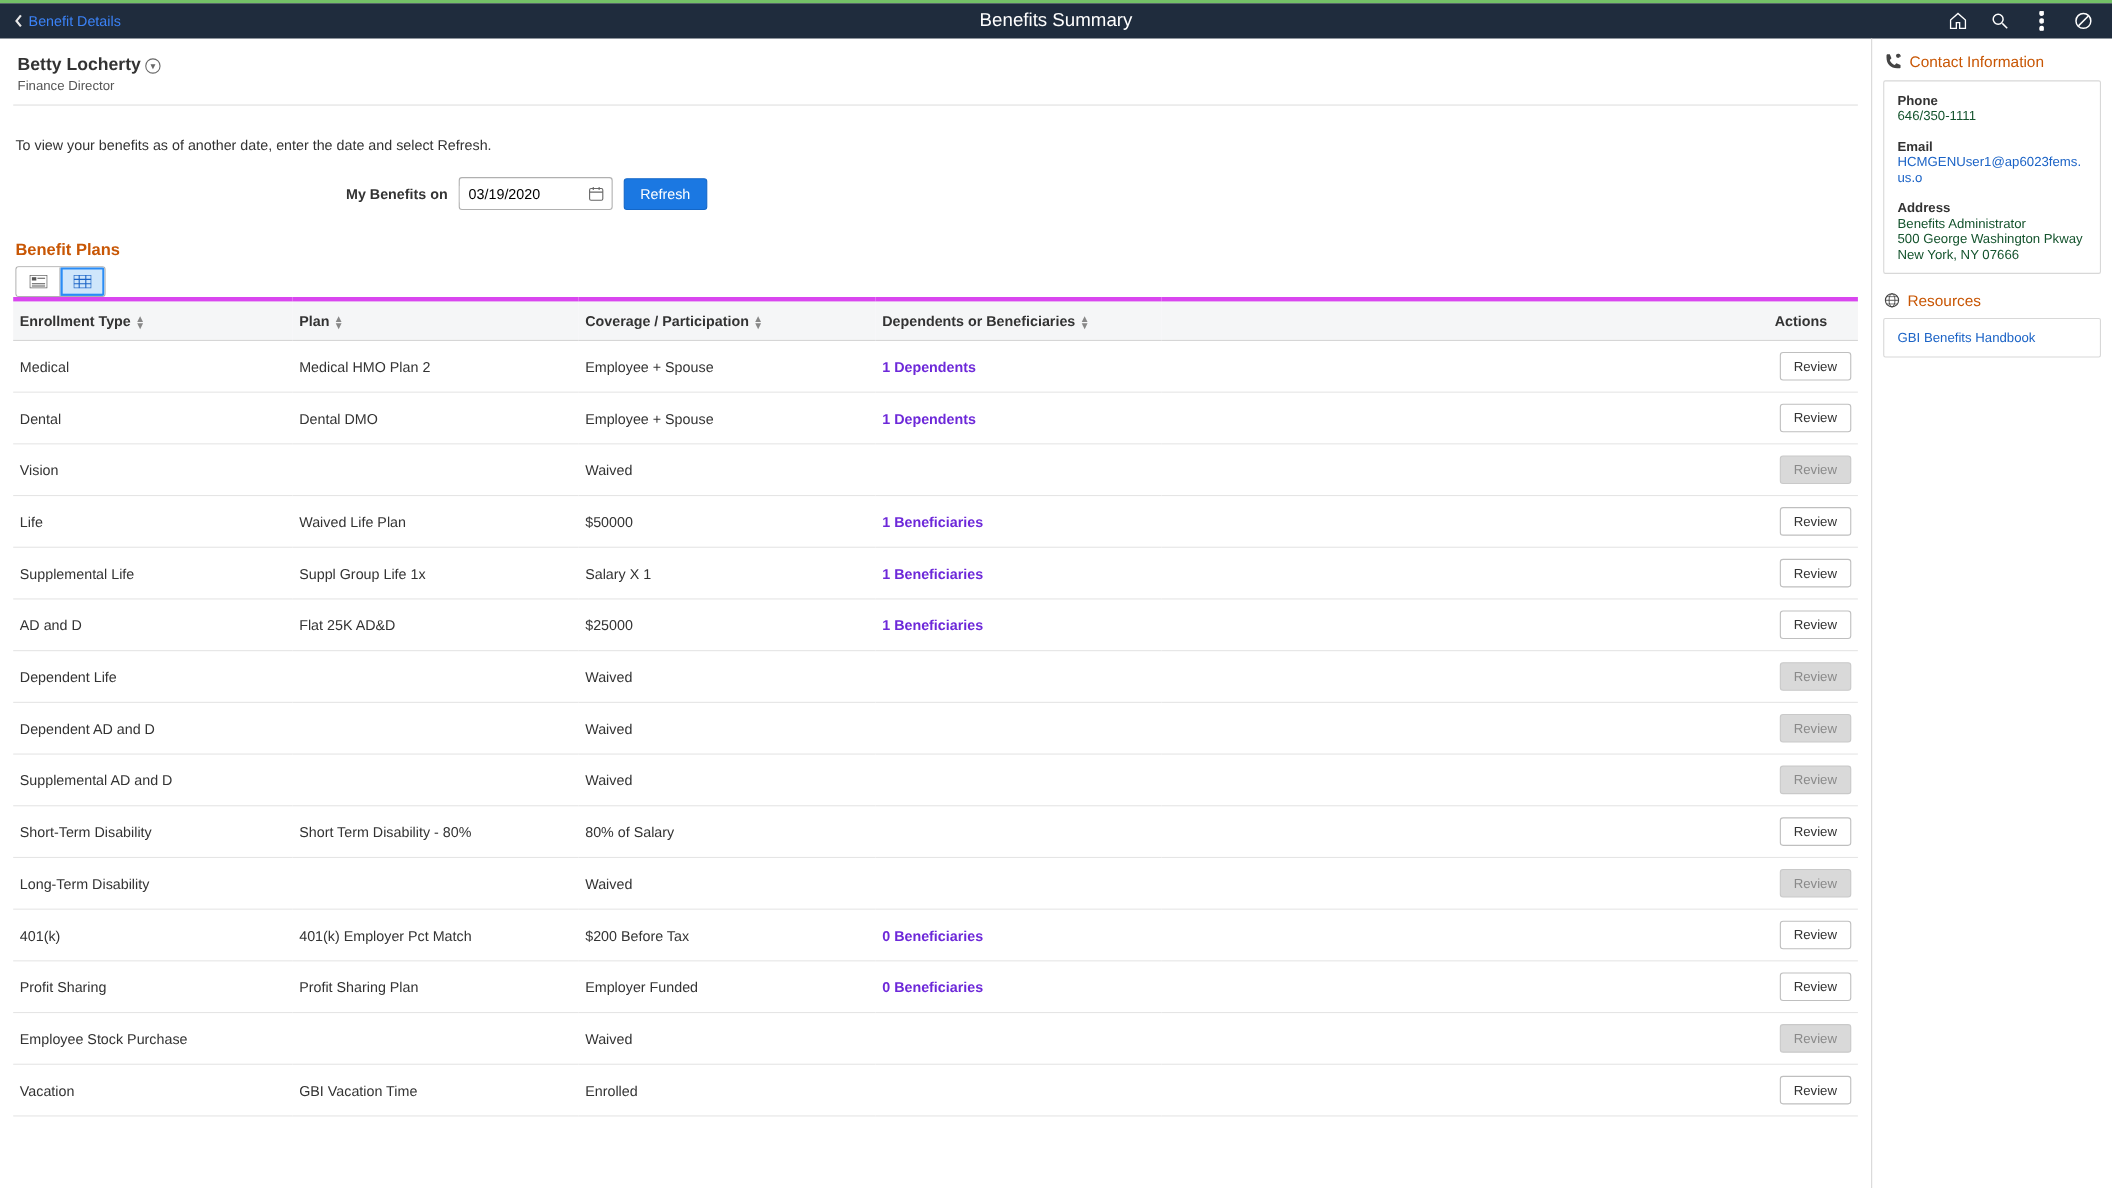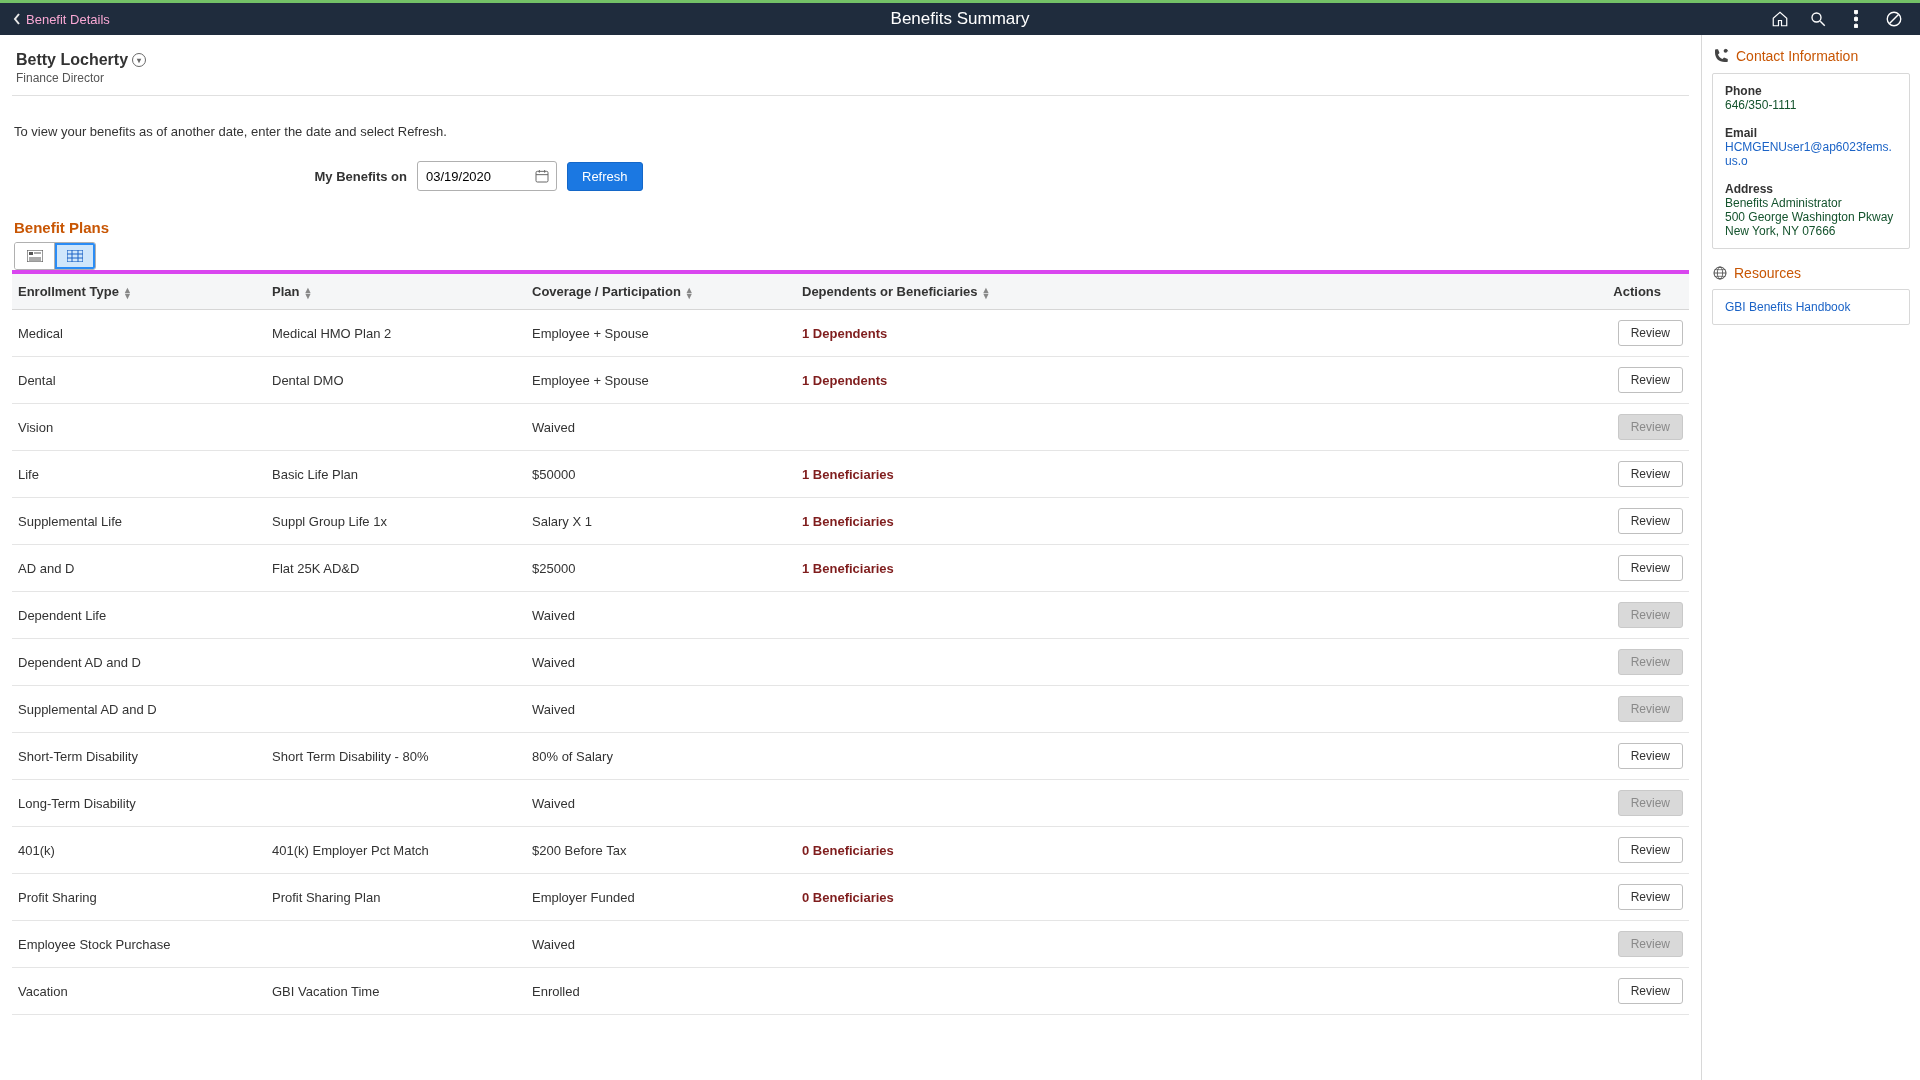--- a/index.html
+++ b/index.html
@@ -17,21 +17,21 @@
     display: flex;
     align-items: center;
     position: relative;
   }
   .header-back {
     display: flex;
     align-items: center;
     padding: 0 12px;
     cursor: pointer;
     font-size: 13px;
-    color: #f9a8d4;
+    color: #3b82f6;
     height: 100%;
   }
   .header-back svg { margin-right: 4px; }
   .header-title {
     position: absolute;
     left: 50%;
     transform: translateX(-50%);
     font-size: 17px;
     font-weight: 400;
   }
@@ -157,21 +157,21 @@
     margin-left: 4px;
     line-height: 6px;
     vertical-align: middle;
   }
   table.plans tbody td {
     padding: 10px 6px;
     border-bottom: 1px solid #e5e5e5;
     font-size: 13px;
     vertical-align: middle;
   }
-  .dep-link { font-weight: 700; color: #7f1d1d; }
+  .dep-link { font-weight: 700; color: #6d28d9; }
   .review-btn {
     border: 1px solid #bfbfbf;
     background: #fff;
     color: #333;
     border-radius: 3px;
     padding: 5px 12px;
     font-size: 12px;
     cursor: pointer;
   }
   .review-btn:disabled {
@@ -337,21 +337,21 @@
           </tr>
           <tr>
             <td>Vision</td>
             <td></td>
             <td>Waived</td>
             <td></td>
             <td class="actions-cell"><button class="review-btn" disabled="">Review</button></td>
           </tr>
           <tr>
             <td>Life</td>
-            <td>Basic Life Plan</td>
+            <td>Waived Life Plan</td>
             <td>$50000</td>
             <td><span class="dep-link">1 Beneficiaries</span></td>
             <td class="actions-cell"><button class="review-btn">Review</button></td>
           </tr>
           <tr>
             <td>Supplemental Life</td>
             <td>Suppl Group Life 1x</td>
             <td>Salary X 1</td>
             <td><span class="dep-link">1 Beneficiaries</span></td>
             <td class="actions-cell"><button class="review-btn">Review</button></td>

